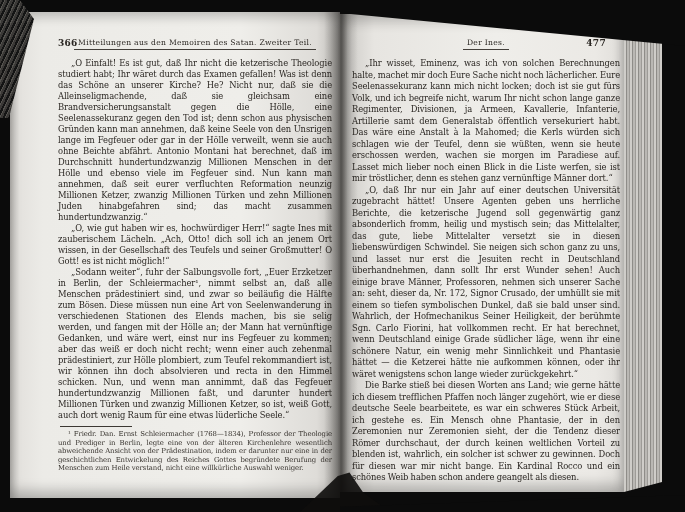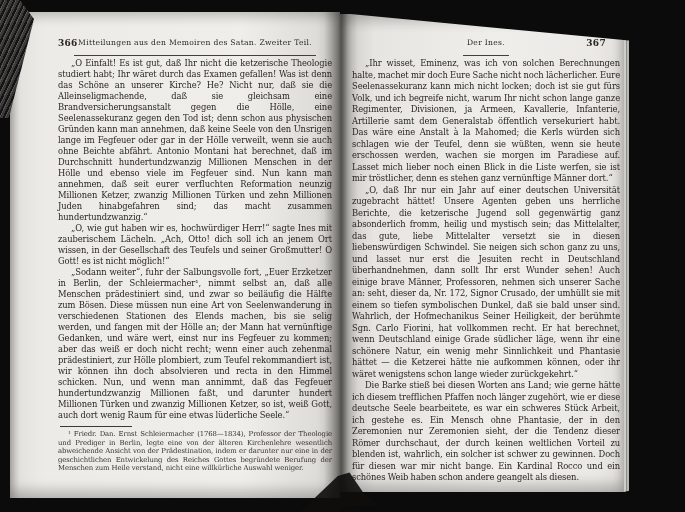--- a/index.html
+++ b/index.html
@@ -1,32 +1,32 @@
 <!DOCTYPE html>
 <html><head>
 <meta charset="utf-8">
 <style>
   html,body{margin:0;padding:0;background:#0b0b0b;}
-  .scene{position:relative;width:629px;height:512px;background:#0b0b0b;overflow:hidden;
+  .scene{position:relative;width:685px;height:512px;background:#0b0b0b;overflow:hidden;
          font-family:"DejaVu Serif","Liberation Serif",serif;}
   .page{position:absolute;color:#2b2723;}
   .page-left{left:10px;top:12px;width:330px;height:486px;
     background:linear-gradient(to right,#c9c7c3 0,#e4e2de 3%,#ecebe7 10%,#efeeea 70%,#dedcd8 93%,#b7b5b1 100%);
     box-shadow:inset 0 6px 10px rgba(0,0,0,0.18), inset 0 -8px 12px rgba(0,0,0,0.22);
     padding:26px 8px 0 48px;box-sizing:border-box;}
   .page-right{left:340px;top:14px;width:284px;height:478px;
     background:linear-gradient(to right,#a9a7a3 0,#d3d1cd 4%,#e7e5e1 12%,#efeeea 55%,#ebe9e5 90%,#dfddd9 100%);
     box-shadow:inset 0 8px 12px rgba(0,0,0,0.20), inset 0 -8px 12px rgba(0,0,0,0.22);
     padding:24px 4px 0 12px;box-sizing:border-box;}
   .page-header{position:relative;height:13px;margin-bottom:7px;font-size:7.6px;letter-spacing:0.3px;}
   .pagenum{position:absolute;top:0;font-size:9px;font-weight:bold;}
   .pagenum.pn-left{left:0;}
   .pagenum.pn-right{right:14px;}
   .rh-center{display:block;text-align:center;}
-  .underlined{display:inline-block;border-bottom:1px solid #433f3a;padding:0 4px 8px 4px;}
+  .underlined{display:inline-block;border-bottom:1px solid #433f3a;padding:0 4px 2px 4px;}
   .page-body p{margin:0;text-align:justify;text-indent:13px;
     font-size:8.4px;line-height:11px;letter-spacing:-0.1px;word-spacing:-0.2px;}
   .page-right .page-body p{line-height:11.5px;}
   .footnote-sep{width:72px;border-top:1px solid #3c3833;margin:5px 0 3px 2px;}
   .footnote{margin:0;text-align:justify;font-size:6.9px;line-height:8.6px;text-indent:10px;
     letter-spacing:-0.1px;color:#36322d;}
   .fore-edge{position:absolute;left:624px;top:10px;width:38px;height:482px;
     background:repeating-linear-gradient(to right,#cfcdc9 0 2px,#8e8c88 2px 3px,#bab8b4 3px 5px,#9d9b97 5px 6px);
     clip-path:polygon(0 4px,100% 32px,100% calc(100% - 10px),0 100%);}
   .top-slant{position:absolute;left:340px;top:0;width:345px;height:46px;background:#0b0b0b;
@@ -56,21 +56,21 @@
       <p>„O, wie gut haben wir es, hochwürdiger Herr!“ sagte Ines mit zauberischem Lächeln. „Ach, Otto! dich soll ich an jenem Ort wissen, in der Gesellschaft des Teufels und seiner Großmutter! O Gott! es ist nicht möglich!“</p>
       <p>„Sodann weiter“, fuhr der Salbungsvolle fort, „Euer Erzketzer in Berlin, der Schleiermacher¹, nimmt selbst an, daß alle Menschen prädestiniert sind, und zwar so beiläufig die Hälfte zum Bösen. Diese müssen nun eine Art von Seelenwanderung in verschiedenen Stationen des Elends machen, bis sie selig werden, und fangen mit der Hölle an; der Mann hat vernünftige Gedanken, und wäre wert, einst nur ins Fegfeuer zu kommen; aber das weiß er doch nicht recht; wenn einer auch zehenmal prädestiniert, zur Hölle plombiert, zum Teufel rekommandiert ist, wir können ihn doch absolvieren und recta in den Himmel schicken. Nun, und wenn man annimmt, daß das Fegfeuer hundertundzwanzig Millionen faßt, und darunter hundert Millionen Türken und zwanzig Millionen Ketzer, so ist, weiß Gott, auch dort wenig Raum für eine etwas lüderliche Seele.“</p>
     </div>
     <div class="footnote-sep"></div>
     <p class="footnote">¹ Friedr. Dan. Ernst Schleiermacher (1768—1834), Professor der Theologie und Prediger in Berlin, legte eine von der älteren Kirchenlehre wesentlich abweichende Ansicht von der Prädestination, indem er darunter nur eine in der geschichtlichen Entwickelung des Reiches Gottes begründete Berufung der Menschen zum Heile verstand, nicht eine willkürliche Auswahl weniger.</p>
   </div>
 
   <div class="page page-right">
     <div class="page-header">
       <span class="rh-center"><span class="underlined">Der Ines.</span></span>
-      <span class="pagenum pn-right">367</span>
+      <span class="pagenum pn-right">477</span>
     </div>
     <div class="page-body">
       <p>„Ihr wisset, Eminenz, was ich von solchen Berechnungen halte, machet mir doch Eure Sache nicht noch lächerlicher. Eure Seelenassekuranz kann mich nicht locken; doch ist sie gut fürs Volk, und ich begreife nicht, warum Ihr nicht schon lange ganze Regimenter, Divisionen, ja Armeen, Kavallerie, Infanterie, Artillerie samt dem Generalstab öffentlich versekuriert habt. Das wäre eine Anstalt à la Mahomed; die Kerls würden sich schlagen wie der Teufel, denn sie wüßten, wenn sie heute erschossen werden, wachen sie morgen im Paradiese auf. Lasset mich lieber noch einen Blick in die Liste werfen, sie ist mir tröstlicher, denn es stehen ganz vernünftige Männer dort.“</p>
       <p>„O, daß Ihr nur ein Jahr auf einer deutschen Universität zugebracht hättet! Unsere Agenten geben uns herrliche Berichte, die ketzerische Jugend soll gegenwärtig ganz absonderlich fromm, heilig und mystisch sein; das Mittelalter, das gute, liebe Mittelalter versetzt sie in diesen liebenswürdigen Schwindel. Sie neigen sich schon ganz zu uns, und lasset nur erst die Jesuiten recht in Deutschland überhandnehmen, dann sollt Ihr erst Wunder sehen! Auch einige brave Männer, Professoren, nehmen sich unserer Sache an: seht, dieser da, Nr. 172, Signor Crusado, der umhüllt sie mit einem so tiefen symbolischen Dunkel, daß sie bald unser sind. Wahrlich, der Hofmechanikus Seiner Heiligkeit, der berühmte Sgn. Carlo Fiorini, hat vollkommen recht. Er hat berechnet, wenn Deutschland einige Grade südlicher läge, wenn ihr eine schönere Natur, ein wenig mehr Sinnlichkeit und Phantasie hättet — die Ketzerei hätte nie aufkommen können, oder ihr wäret wenigstens schon lange wieder zurückgekehrt.“</p>
       <p>Die Barke stieß bei diesen Worten ans Land; wie gerne hätte ich diesem trefflichen Pfaffen noch länger zugehört, wie er diese deutsche Seele bearbeitete, es war ein schweres Stück Arbeit, ich gestehe es. Ein Mensch ohne Phantasie, der in den Zeremonien nur Zeremonien sieht, der die Tendenz dieser Römer durchschaut, der durch keinen weltlichen Vorteil zu blenden ist, wahrlich, ein solcher ist schwer zu gewinnen. Doch für diesen war mir nicht bange. Ein Kardinal Rocco und ein schönes Weib haben schon andere geangelt als diesen.</p>
     </div>
   </div>
 
   <div class="gutter-shadow"></div>
   <div class="gutter-notch"></div>

